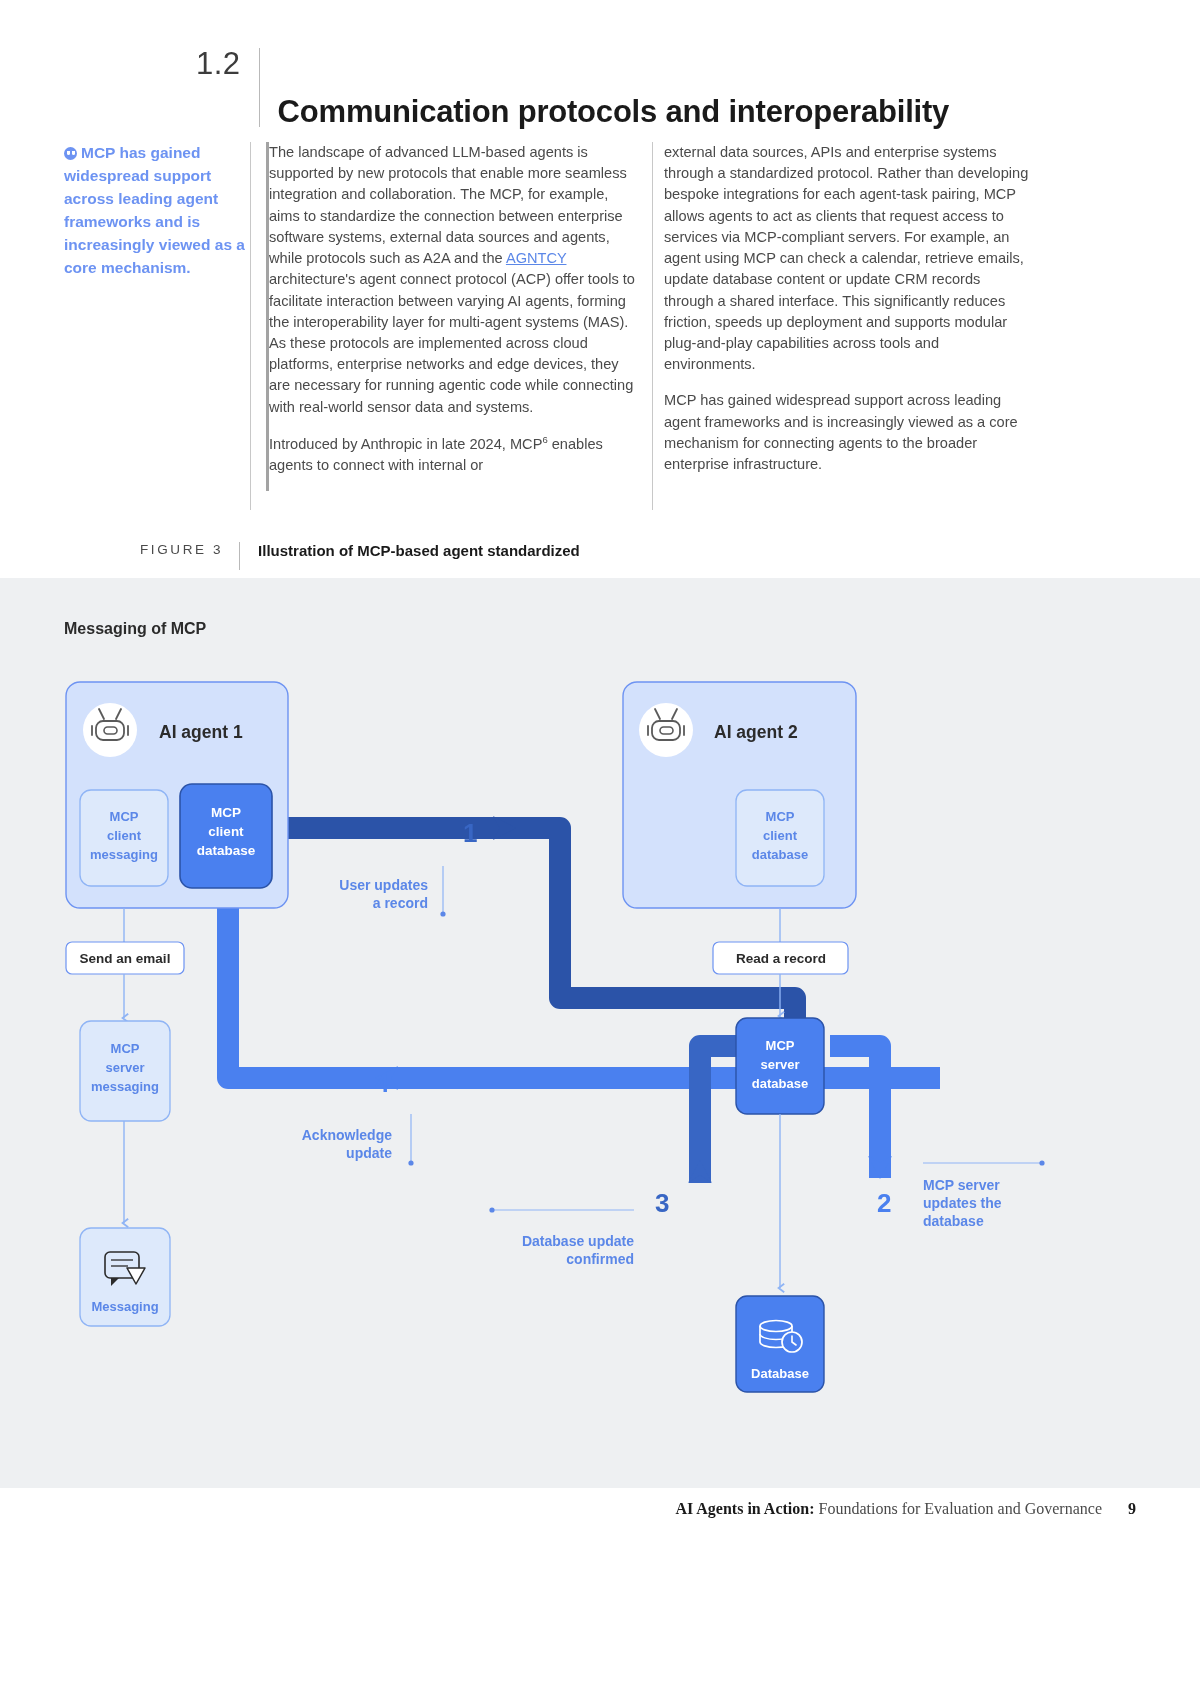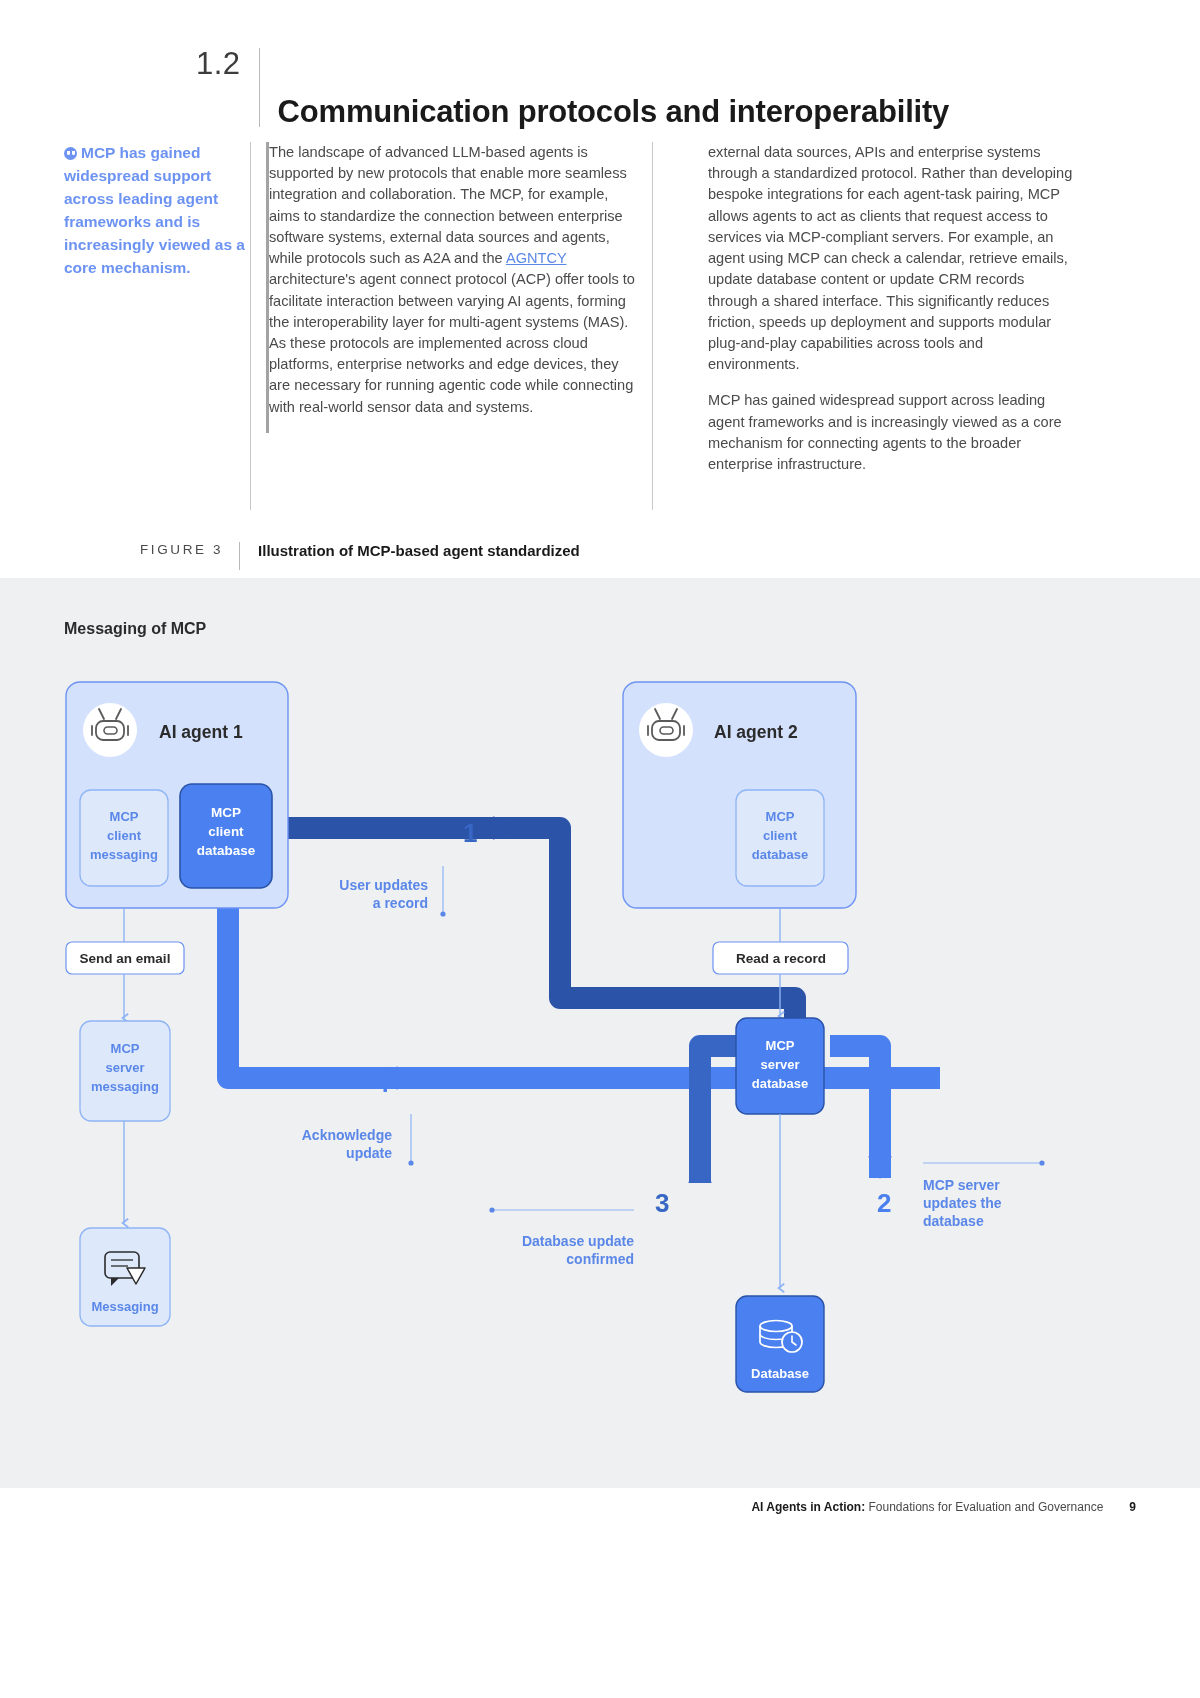--- a/index.html
+++ b/index.html
@@ -37,21 +37,21 @@
     content: ""; position: absolute; top: 4px; width: 3px; height: 4px;
     background: #fff; border-radius: 0 0 2px 2px;
   }
   .quote-icon::before { left: 3px; }
   .quote-icon::after { left: 7.5px; }
 
   
   .col { position: absolute; top: 142px; font-size: 14.6px; line-height: 1.455; color: #4a4a4a; }
   .col p { margin-bottom: 15px; }
   .col-1 { left: 266px; width: 376px; border-left: 3px solid #a3a3a3; padding-left: 0; }
-  .col-2 { left: 708px; width: 368px; }
+  .col-2 { left: 664px; width: 368px; }
   .rule-1 { position: absolute; left: 250px; top: 142px; width: 1px; height: 368px; background: #c8c8c8; }
   .rule-2 { position: absolute; left: 652px; top: 142px; width: 1px; height: 368px; background: #c8c8c8; }
   a.inline-link { color: #5b87e8; text-decoration: underline; }
   sup { font-size: 9.5px; vertical-align: super; }
 
   
   .figcap { position: absolute; left: 140px; top: 542px; display: flex; align-items: flex-start; }
   .figcap-label {
     font-size: 13.5px; letter-spacing: 2.6px; color: #4a4a4a; font-weight: 400;
     padding-right: 16px;
@@ -62,22 +62,23 @@
   
   .figpanel { position: absolute; left: 0; top: 578px; width: 1200px; height: 910px; background: #eef0f2; }
   .fig-heading { position: absolute; left: 64px; top: 620px; font-size: 16px; font-weight: 700; color: #2b2b2b; }
 
   .diagram { position: absolute; left: 0; top: 578px; width: 972px; height: 910px; }
   .diagram svg { display: block; }
 
   
   .footer { position: absolute; left: 0; top: 1500px; width: 1200px; }
   .footer-inner {
-    position: absolute; right: 64px; top: 0; font-size: 12px; color: #4a4a4a;
+    position: absolute; right: 64px; top: 0; font-size: 16px; color: #4a4a4a;
     white-space: nowrap;
+    font-family: Liberation Serif, serif;
   }
   .footer-strong { font-weight: 700; color: #1a1a1a; }
   .footer-page { font-weight: 700; color: #1a1a1a; margin-left: 26px; }
 
   
   .dg-label { font-family: "Liberation Sans", sans-serif; }
 </style>
 </head>
 <body>
 
@@ -91,20 +92,21 @@
 
   <div class="callout">
     <span class="quote-icon"></span><span>MCP has gained widespread support across leading agent frameworks and is increasingly viewed as a core mechanism.</span>
   </div>
 
   <div class="rule-1"></div>
   <div class="rule-2"></div>
 
   <div class="col col-1">
     <p><span>The landscape of advanced LLM-based agents is supported by new protocols that enable more seamless integration and collaboration. The MCP, for example, aims to standardize the connection between enterprise software systems, external data sources and agents, while protocols such as A2A and the </span><a class="inline-link" href="#">AGNTCY</a><span> architecture's agent connect protocol (ACP) offer tools to facilitate interaction between varying AI agents, forming the interoperability layer for multi-agent systems (MAS). As these protocols are implemented across cloud platforms, enterprise networks and edge devices, they are necessary for running agentic code while connecting with real-world sensor data and systems.</span></p>
+    <p><span>Introduced by Anthropic in late 2024, MCP</span><sup>6</sup><span> enables agents to connect with internal or</span></p>
   </div>
 
   <div class="col col-2">
     <p>external data sources, APIs and enterprise systems through a standardized protocol. Rather than developing bespoke integrations for each agent-task pairing, MCP allows agents to act as clients that request access to services via MCP-compliant servers. For example, an agent using MCP can check a calendar, retrieve emails, update database content or update CRM records through a shared interface. This significantly reduces friction, speeds up deployment and supports modular plug-and-play capabilities across tools and environments.</p>
     <p>MCP has gained widespread support across leading agent frameworks and is increasingly viewed as a core mechanism for connecting agents to the broader enterprise infrastructure.</p>
   </div>
 
   <div class="figcap">
     <div class="figcap-label">FIGURE 3</div>
     <div class="figcap-rule"></div>

